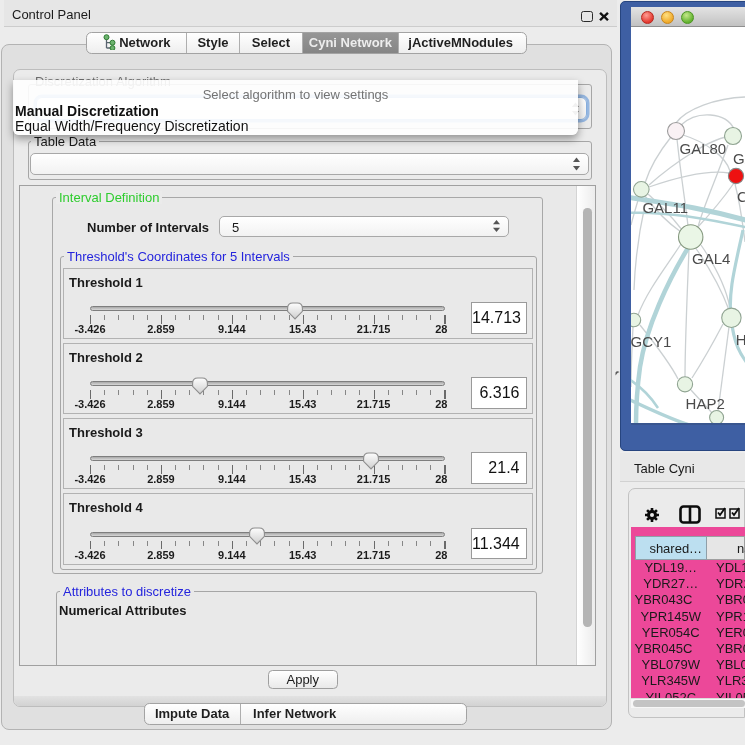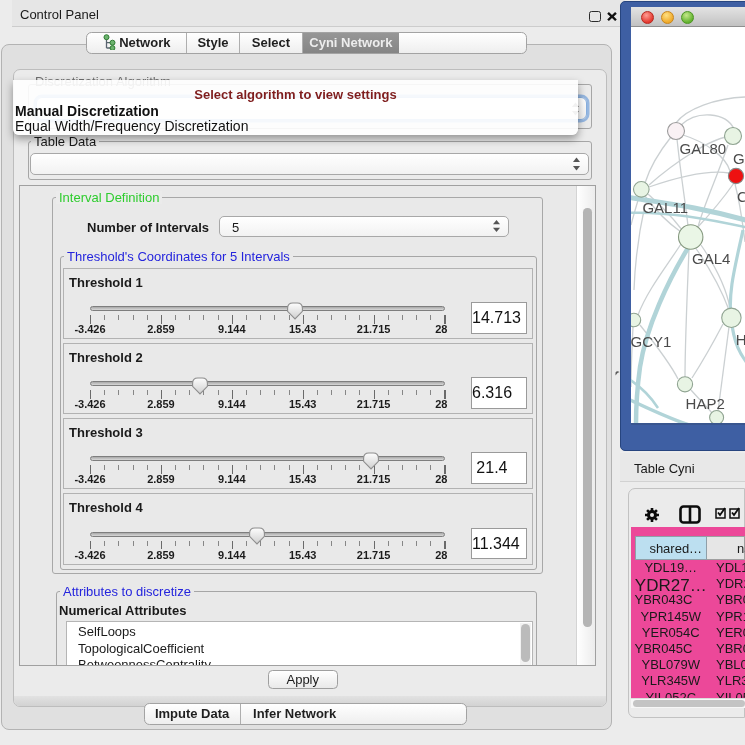--- a/index.html
+++ b/index.html
@@ -10,29 +10,29 @@
 .gtitle { position:absolute; background:#ebebeb; padding:0 3px; line-height:13px; }
 .combo { position:absolute; background:linear-gradient(#ffffff,#f2f2f2); border:1px solid #a8a8a8; border-radius:5px; }
 .carr { position:absolute; right:7px; top:50%; transform:translateY(-50%); width:9px; }
 .tpanel { position:absolute; left:43px; width:470px; height:71.5px; border:1px solid #b2b2b2; background:#e9e9e9; }
 .tlabel { position:absolute; left:5px; top:6px; font-weight:bold; }
 .track { position:absolute; left:25.5px; top:37.5px; width:355px; height:5px; border:1px solid #7e7e7e; border-radius:2.5px; background:linear-gradient(#a8a8a8,#d8d8d8); }
 .tickmin { position:absolute; left:26px; top:46.5px; width:356px; height:5px; background:repeating-linear-gradient(to right,#868686 0px,#868686 1px,transparent 1px,transparent 14.18px); }
 .tickmaj { position:absolute; left:26px; top:46.5px; width:356px; height:8.5px; background:repeating-linear-gradient(to right,#6a6a6a 0px,#6a6a6a 1px,transparent 1px,transparent 70.9px); }
 .tl { position:absolute; top:54.5px; transform:translateX(-50%); font-size:11px; font-weight:bold; color:#1c1c1c; }
 .thumb { position:absolute; top:32.3px; }
-.vbox { position:absolute; left:407px; top:33.5px; width:55.5px; height:31.5px; background:#fff; border:1px solid #9a9a9a; font-size:16px; text-align:right; padding-right:18px; line-height:30px; color:#111; }
+.vbox { position:absolute; left:407px; top:33.5px; width:55.5px; height:31.5px; background:#fff; border:1px solid #9a9a9a; font-size:16px; text-align:right; padding-right:6px; line-height:30px; color:#111; }
 .seg { float:left; height:100%; text-align:center; border-right:1px solid #aeaeae; color:#1f1f1f; font-weight:bold; }
 .seg:last-child { border-right:none; }
 .selseg { background:linear-gradient(#969696,#858585); color:#ededed; }
 </style>
 </head>
 <body>
 
-<div class="a" style="left:12px;top:0;width:613px;height:27px;background:#e6e6e6;border-bottom:1px solid #cccccc;">
+<div class="a" style="left:4px;top:0;width:613px;height:27px;background:#e6e6e6;border-bottom:1px solid #cccccc;">
   <div class="a" style="left:8px;top:7px;font-size:13px;color:#1b1b1b;">Control Panel</div>
   <div class="a" style="left:577px;top:10.5px;width:12px;height:11.5px;border:1.6px solid #2b2b2b;border-radius:2.5px;"></div>
   <svg class="a" style="left:593.5px;top:10.5px" width="12" height="11" viewBox="0 0 12 11">
     <path d="M1.2,2.8 L2.9,1.1 L6,4.1 L9.1,1.1 L10.8,2.8 L7.8,5.6 L10.8,8.4 L9.1,10.1 L6,7.1 L2.9,10.1 L1.2,8.4 L4.2,5.6 Z" fill="#111"></path>
   </svg>
 </div>
 
 <div class="a" style="left:1px;top:44px;width:611px;height:686px;background:#e0e0e0;border:1px solid #b3b3b3;border-radius:8px;"></div>
 
 <div class="a" style="left:13px;top:69px;width:594px;height:638px;background:#ebebeb;border:1px solid #bdbdbd;border-radius:7px;"></div>
@@ -41,20 +41,21 @@
   <div class="seg" style="width:100px;line-height:20px;">
     <svg style="vertical-align:-3px" width="13" height="17" viewBox="0 0 13 17">
       <path d="M3.5,6 V15 M3.5,9.7 H8 M3.5,15 H8" stroke="#5a6470" stroke-width="1.3" fill="none"></path>
       <circle cx="3.5" cy="4.2" r="2.5" fill="#6db36f" stroke="#2e7d32" stroke-width="1"></circle>
       <circle cx="9.5" cy="9.7" r="2.5" fill="#6db36f" stroke="#2e7d32" stroke-width="1"></circle>
       <circle cx="9.5" cy="15" r="2.4" fill="#6db36f" stroke="#2e7d32" stroke-width="1"></circle>
     </svg> Network</div>
   <div class="seg" style="width:53px;line-height:20px;">Style</div>
   <div class="seg" style="width:63px;line-height:20px;">Select</div>
   <div class="seg selseg" style="width:95.7px;line-height:20px;">Cyni Network</div>
+  <div class="seg" style="width:124px;line-height:20px;">jActiveMNodules</div>
 </div>
 
 <div class="grp" style="left:28px;top:84px;width:564px;height:45px;"></div>
 <div class="a" style="left:36px;top:97px;width:551px;height:23px;background:linear-gradient(#ffffff,#f0f0f0);border:1px solid #86aede;border-radius:6px;box-shadow:0 0 0 2.5px rgba(105,155,218,0.65);">
     <svg style="position:absolute;right:6px;top:4px" width="9" height="14" viewBox="0 0 9 14">
       <path d="M4.5,0.5 L8,5 H1 Z" fill="#777"></path>
       <path d="M4.5,13.5 L8,9 H1 Z" fill="#777"></path>
     </svg>
   </div>
 <div class="a" style="left:35px;top:74px;font-size:13px;color:#6e6e6e;">Discretization Algorithm</div>
@@ -174,27 +175,20 @@
           </linearGradient>
         </defs>
         <path d="M1.6,7.2 Q1.6,2 6.8,2 L11.2,2 Q16.4,2 16.4,7.2 L16.4,10.4 L9,18 L1.6,10.4 Z" fill="url(#tg307)" stroke="#8d8d8d" stroke-width="1.1"></path>
       </svg>
   <div class="vbox">11.344</div>
 </div>
 
   <div class="grp" style="left:36px;top:405px;width:481px;height:120px;"></div>
   <div class="gtitle" style="left:40px;top:398.5px;color:#2424dd;background:#e9e9e9;">Attributes to discretize</div>
   <div class="a" style="left:39px;top:417px;font-weight:bold;">Numerical Attributes</div>
-  <div class="a" style="left:46px;top:434.5px;width:467px;height:60px;background:#fff;border:1px solid #b5b5b5;">
-    <div class="a" style="left:11px;top:2.5px;">SelfLoops</div>
-    <div class="a" style="left:11px;top:19px;">TopologicalCoefficient</div>
-    <div class="a" style="left:11px;top:35.5px;">BetweennessCentrality</div>
-    <div class="a" style="right:1px;top:1px;width:11px;height:58px;background:#f2f2f2;"></div>
-    <div class="a" style="right:2px;top:2px;width:9px;height:38px;background:#bbbbbb;border-radius:4.5px;"></div>
-  </div>
 </div>
 
 <div class="a" style="left:14px;top:696px;width:592px;height:10px;background:linear-gradient(#e2e2e2,#d2d2d2);border-radius:0 0 6px 6px;"></div>
 <div class="a" style="left:268px;top:669.5px;width:69.5px;height:19.5px;background:linear-gradient(#ffffff,#e9e9e9);border:1px solid #9f9f9f;border-radius:4.5px;text-align:center;line-height:18px;">Apply</div>
 
 <div class="a" style="left:143.6px;top:703px;width:323.7px;height:21.5px;border:1px solid #a3a3a3;border-radius:5.5px;background:linear-gradient(#ffffff,#eeeeee);overflow:hidden;">
   <div class="seg" style="width:96px;line-height:20px;">Impute Data</div>
   <div class="seg" style="width:108px;line-height:20px;">Infer Network</div>
 </div>
 
@@ -289,21 +283,21 @@
   <path d="M17,5.5 L19,8 L24,1" stroke="#0c0c0c" stroke-width="1.8" fill="none"></path>
 </svg>
 
 <div class="a" style="left:630.5px;top:527px;width:114.5px;height:181px;background:#ec4899;overflow:hidden;">
   <div class="a" style="left:4px;top:8.5px;width:72.5px;height:24px;background:#bcdff0;border:1px solid #8f9fa8;text-align:center;line-height:23px;text-indent:10px;">shared…</div>
 <div class="a" style="left:76.5px;top:8.5px;width:38px;height:24px;background:#e6e6e6;border:1px solid #9f9f9f;border-left:none;">
       <span style="position:absolute;left:30px;top:4px;">na</span>
     </div>
 <div class="a" style="left:4px;top:33.0px;width:72.5px;text-align:center;font-size:13px;">YDL19…</div>
 <div class="a" style="left:85.5px;top:33.0px;font-size:13px;">YDL19</div>
-<div class="a" style="left:4px;top:49.2px;width:72.5px;text-align:center;font-size:17px;">YDR27…</div>
+<div class="a" style="left:4px;top:49.2px;width:72.5px;text-align:center;font-size:13px;">YDR27…</div>
 <div class="a" style="left:85.5px;top:49.2px;font-size:13px;">YDR27</div>
 <div class="a" style="left:4px;top:65.4px;width:72.5px;font-size:13px;">YBR043C</div>
 <div class="a" style="left:85.5px;top:65.4px;font-size:13px;">YBR04</div>
 <div class="a" style="left:4px;top:81.6px;width:72.5px;text-align:center;font-size:13px;">YPR145W</div>
 <div class="a" style="left:85.5px;top:81.6px;font-size:13px;">YPR14</div>
 <div class="a" style="left:4px;top:97.8px;width:72.5px;text-align:center;font-size:13px;">YER054C</div>
 <div class="a" style="left:85.5px;top:97.8px;font-size:13px;">YER05</div>
 <div class="a" style="left:4px;top:114.0px;width:72.5px;text-align:left;font-size:13px;">YBR045C</div>
 <div class="a" style="left:85.5px;top:114.0px;font-size:13px;">YBR04</div>
 <div class="a" style="left:4px;top:130.2px;width:72.5px;text-align:center;font-size:13px;">YBL079W</div>
@@ -314,15 +308,15 @@
 <div class="a" style="left:85.5px;top:162.6px;font-size:13px;">YIL05</div>
 <div class="a" style="left:0;top:171px;width:114.5px;height:10px;background:#f7f7f7;border-top:1px solid #dcdcdc;"></div>
 <div class="a" style="left:2.5px;top:172.5px;width:112px;height:7px;background:#c4c4c4;border-radius:3.5px;"></div>
 </div>
 
 <svg class="a" style="left:614.5px;top:369.5px" width="5" height="6" viewBox="0 0 5 6">
     <path d="M0.5,5.5 L0.5,2.5 Q2,0.5 4.5,2 L2.5,3 Z" fill="#5a5a5a"></path>
   </svg>
 
 <div class="a" style="left:13px;top:80px;width:565px;height:55px;background:rgba(255,255,255,0.9);border-radius:0 0 6px 6px;box-shadow:0 4px 9px rgba(0,0,0,0.38);"></div>
-<div class="a" style="left:0;top:87px;width:591px;text-align:center;color:#7f1d1d;font-weight:bold;">Select algorithm to view settings</div>
+<div class="a" style="left:0;top:87px;width:591px;text-align:center;color:#737373;font-weight:normal;">Select algorithm to view settings</div>
 <div class="a" style="left:15px;top:102.5px;font-size:14px;font-weight:bold;color:#111;">Manual Discretization</div>
 <div class="a" style="left:15px;top:117.5px;font-size:14px;color:#111;">Equal Width/Frequency Discretization</div>
 
 </body></html>

